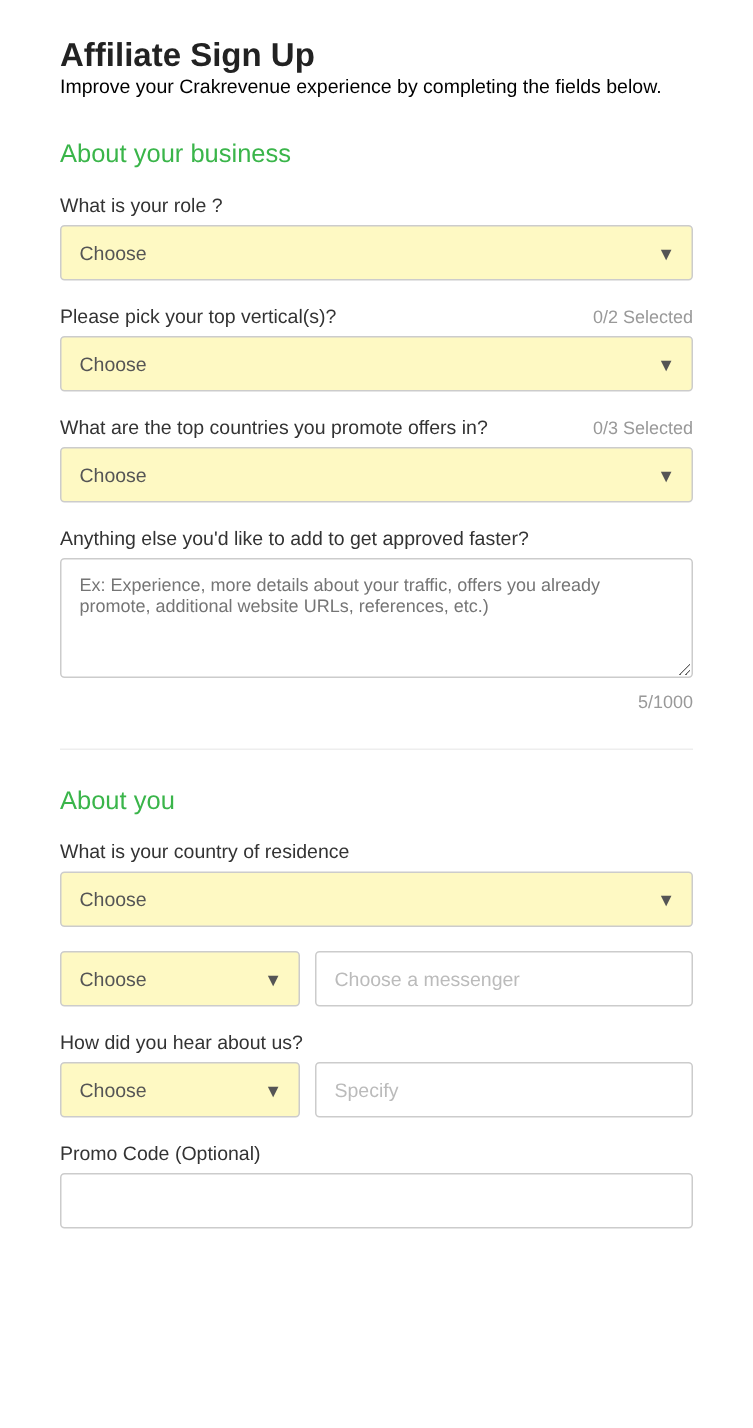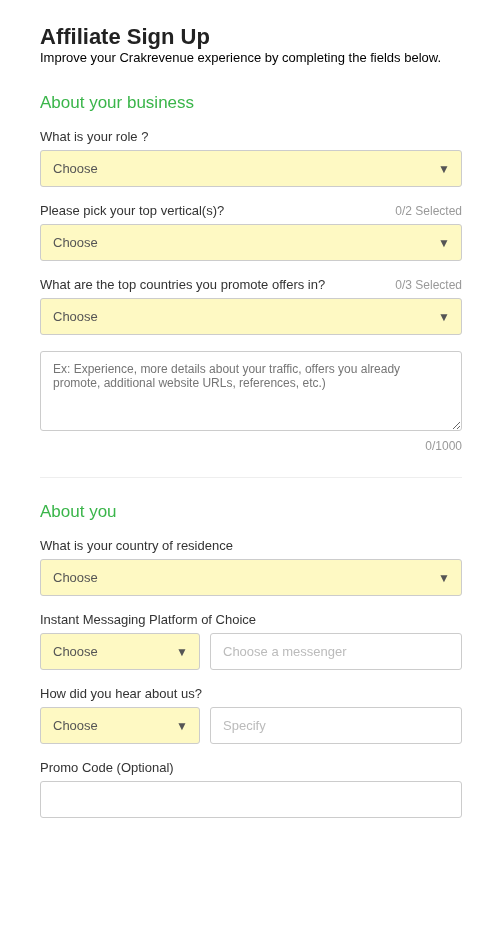--- a/index.html
+++ b/index.html
@@ -157,22 +157,25 @@
     </div>
     <div class="select-wrapper">
       <select>
         <option value="">Choose</option>
       </select>
       <span class="select-arrow">▼</span>
     </div>
   </div>
 
   <div class="field-group">
+    <div class="field-label">
+      <span>Anything else you'd like to add to get approved faster?</span>
+    </div>
     <textarea placeholder="Ex: Experience, more details about your traffic, offers you already promote, additional website URLs, references, etc.)" style=""></textarea>
-    <div class="char-count">0/1000</div>
+    <div class="char-count">5/1000</div>
   </div>
 </div>
 
 <div class="divider"></div>
 
 <div class="section">
   <div class="section-title">About you</div>
 
   <div class="field-group">
     <div class="field-label">
@@ -181,23 +184,20 @@
     <div class="select-wrapper">
       <select>
         <option value="">Choose</option>
       </select>
       <span class="select-arrow">▼</span>
     </div>
   </div>
 
 
   <div class="field-group">
-    <div class="field-label">
-      <span>Instant Messaging Platform of Choice</span>
-    </div>
     <div class="inline-group">
       <div class="select-wrapper">
         <select>
           <option value="">Choose</option>
         </select>
         <span class="select-arrow">▼</span>
       </div>
       <input type="text" placeholder="Choose a messenger" style="">
     </div>
   </div>

